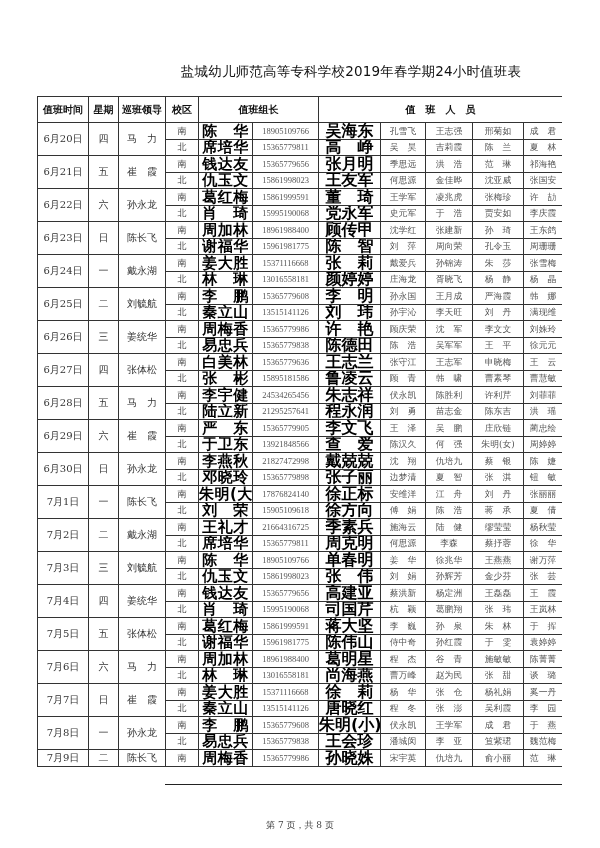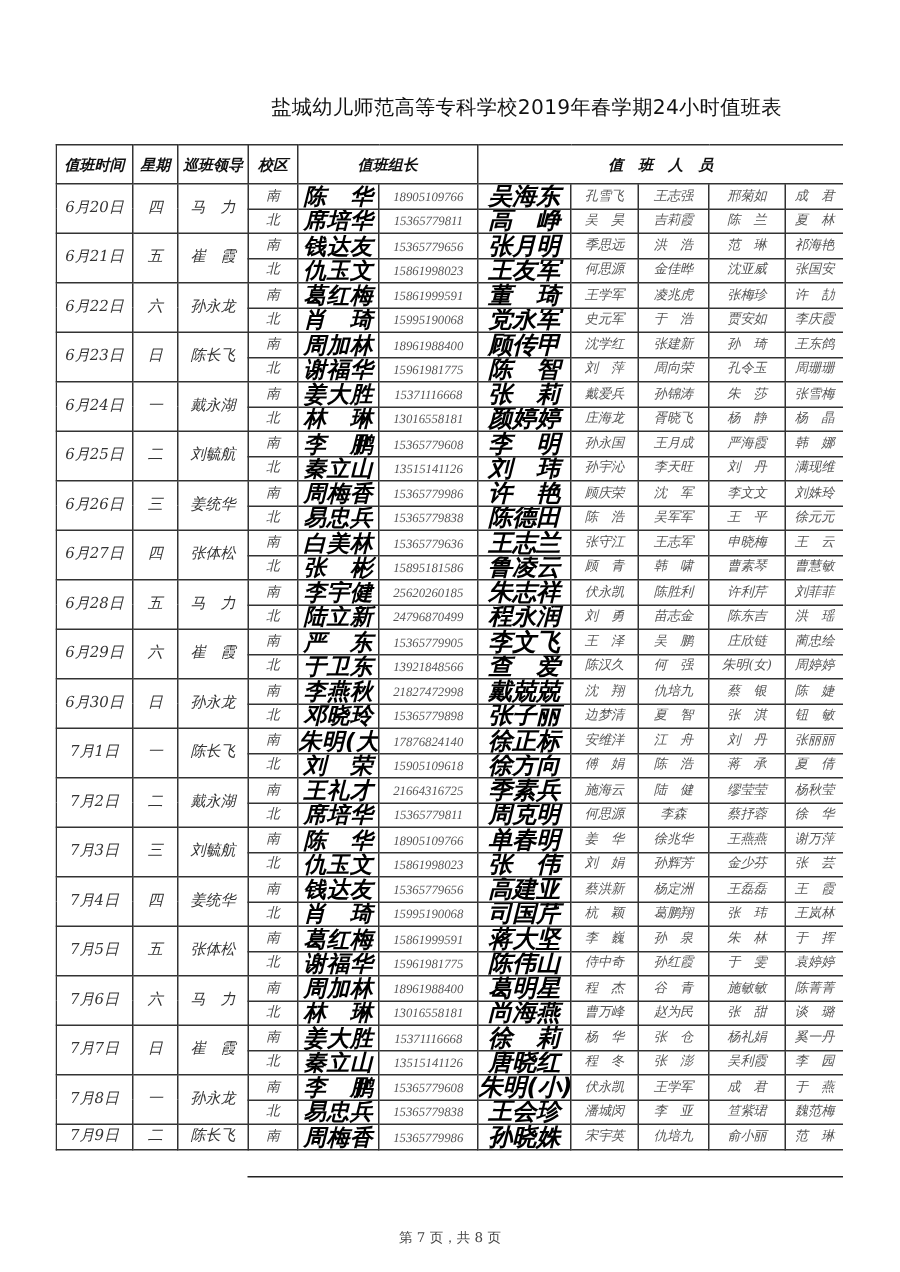--- a/index.html
+++ b/index.html
@@ -6,21 +6,21 @@
   body {
     width:600px; height:848px; background:#ffffff; position:relative; overflow:hidden;
     font-family:"DejaVu Serif","Liberation Serif",serif; color:#222;
   }
   .title {
     position:absolute; left:16px; top:63px; width:600px; text-align:center;
     font-family:"DejaVu Sans","Liberation Sans",sans-serif; font-weight:normal;
     font-size:13.5px; color:#111; letter-spacing:0.2px;margin-left:35px;
   }
   .tablewrap {
-    position:absolute; left:37px; top:96px; width:525px; height:698px; overflow:hidden;font-style:italic;
+    position:absolute; left:37px; top:96px; width:525px; height:698px; overflow:hidden;
   }
   table {
     border-collapse:collapse; table-layout:fixed; width:525px;
   }
   td, th {
     border:1px solid #333; padding:0; text-align:center; vertical-align:middle;
     white-space:nowrap; overflow:hidden; font-weight:normal;
   }
   th {
     height:25px; font-family:"DejaVu Sans","Liberation Sans",sans-serif; font-weight:bold;
@@ -256,31 +256,31 @@
           <td class="staff">韩　啸</td>
           <td class="staff">曹素琴</td>
           <td class="staff">曹慧敏</td>
         </tr>
         <tr class="daybreak">
           <td class="date" rowspan="2">6月28日</td>
           <td class="week" rowspan="2">五</td>
           <td class="leader" rowspan="2">马　力</td>
           <td class="campus">南</td>
           <td class="head">李宇健</td>
-          <td class="phone">25620260185</td>
+          <td class="phone">24534265456</td>
           <td class="staff-lead">朱志祥</td>
           <td class="staff">伏永凯</td>
           <td class="staff">陈胜利</td>
           <td class="staff">许利芹</td>
           <td class="staff">刘菲菲</td>
         </tr>
         <tr>
           <td class="campus">北</td>
           <td class="head">陆立新</td>
-          <td class="phone">24796870499</td>
+          <td class="phone">21295257641</td>
           <td class="staff-lead">程永润</td>
           <td class="staff">刘　勇</td>
           <td class="staff">苗志金</td>
           <td class="staff">陈东吉</td>
           <td class="staff">洪　瑶</td>
         </tr>
         <tr class="daybreak">
           <td class="date" rowspan="2">6月29日</td>
           <td class="week" rowspan="2">六</td>
           <td class="leader" rowspan="2">崔　霞</td>

